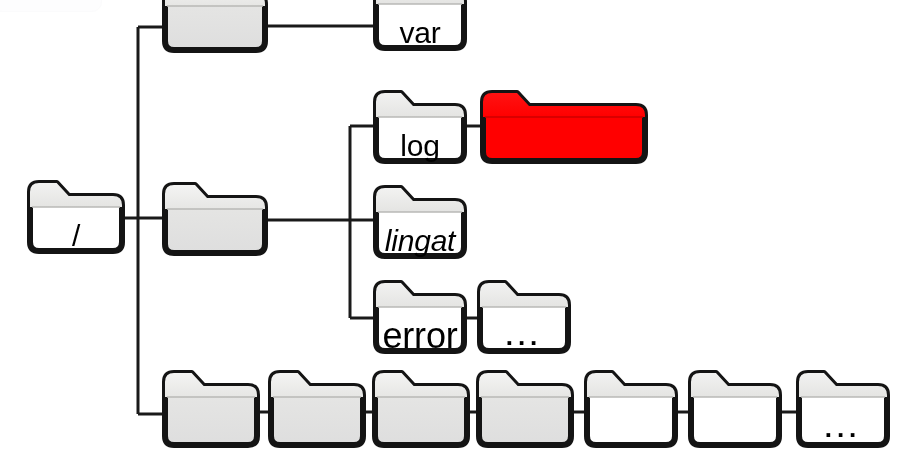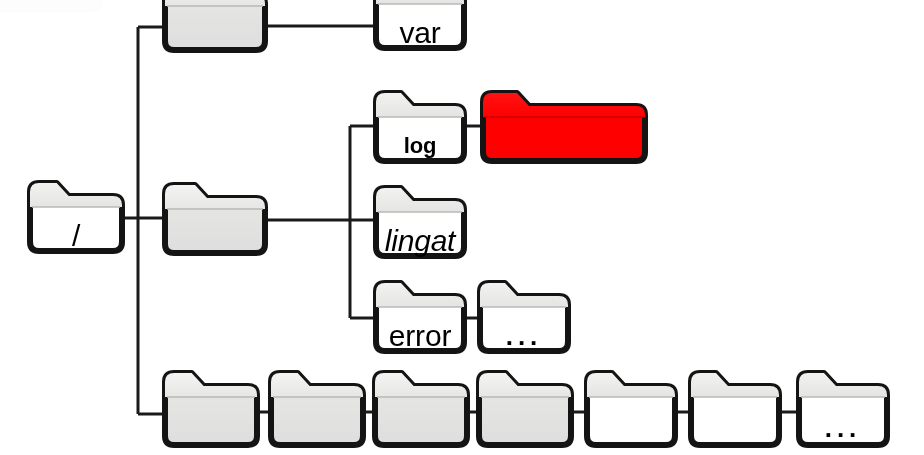--- a/index.html
+++ b/index.html
@@ -197,20 +197,20 @@
         <g>
           <path d="M 808 373 L 823.96 373 L 835.96 386 L 878 386 Q 887 386 887 395 L 887 436 Q 887 445 878 445 L 808 445 Q 799 445 799 436 L 799 382 Q 799 373 808 373 Z" fill="#ffffff" stroke="#141414" stroke-width="6" stroke-linejoin="round"></path>
           <path d="M 808 373 L 823.96 373 L 835.96 386 L 878 386 Q 887 386 887 395 L 887 397 L 799 397 L 799 382 Q 799 373 808 373 Z" fill="url(#whiteTab)" stroke="none"></path>
           <line x1="801" x2="885" y1="397" y2="397" stroke="#b9b9b6" stroke-width="1.4"></line>
         </g>
       </g>
   </svg>
 
   <div class="label-layer" id="labels">
       <div class="fld-label" style="left: 376px; top: -4px; width: 88px; height: 52px; font-size: 30px;">var</div>
-      <div class="fld-label" style="left: 376px; top: 109px; width: 88px; height: 52px; font-size: 22px; font-weight: bold;">log</div>
+      <div class="fld-label" style="left: 376px; top: 109px; width: 88px; height: 52px; font-size: 30px;">log</div>
       <div class="fld-label" style="left: 376px; top: 204px; width: 88px; height: 52px; font-size: 30px; font-style: italic;">lingat</div>
-      <div class="fld-label" style="left: 376px; top: 299px; width: 88px; height: 52px; font-size: 30px;">error</div>
+      <div class="fld-label" style="left: 376px; top: 299px; width: 88px; height: 52px; font-size: 36px;">error</div>
       <div class="fld-label dots" style="left: 480px; top: 299px; width: 88px; height: 52px; font-size: 26px;">...</div>
       <div class="fld-label" style="left: 30px; top: 199px; width: 92px; height: 52px; font-size: 30px;">/</div>
       <div class="fld-label dots" style="left: 799px; top: 389px; width: 88px; height: 56px; font-size: 26px;">...</div>
     </div>
 </div>
 
 </body></html>

